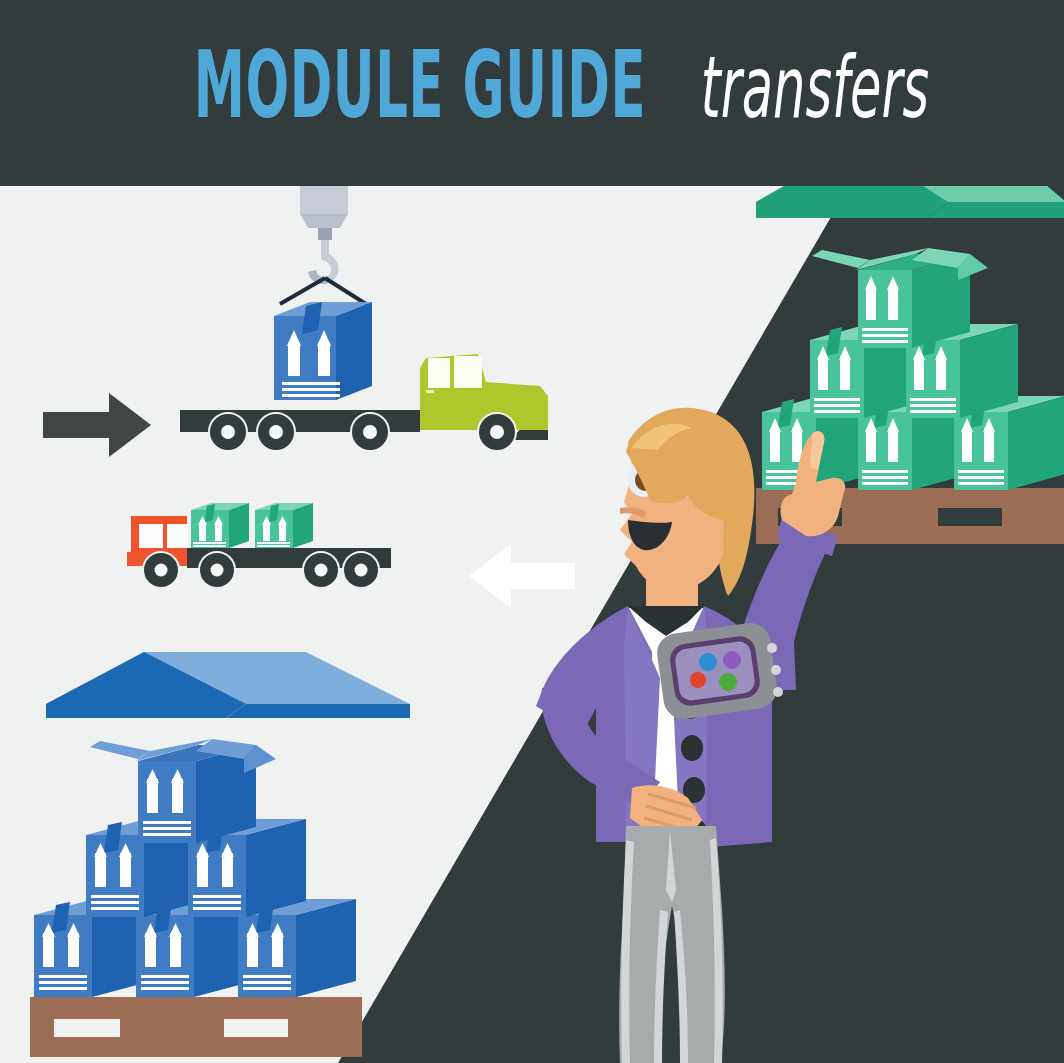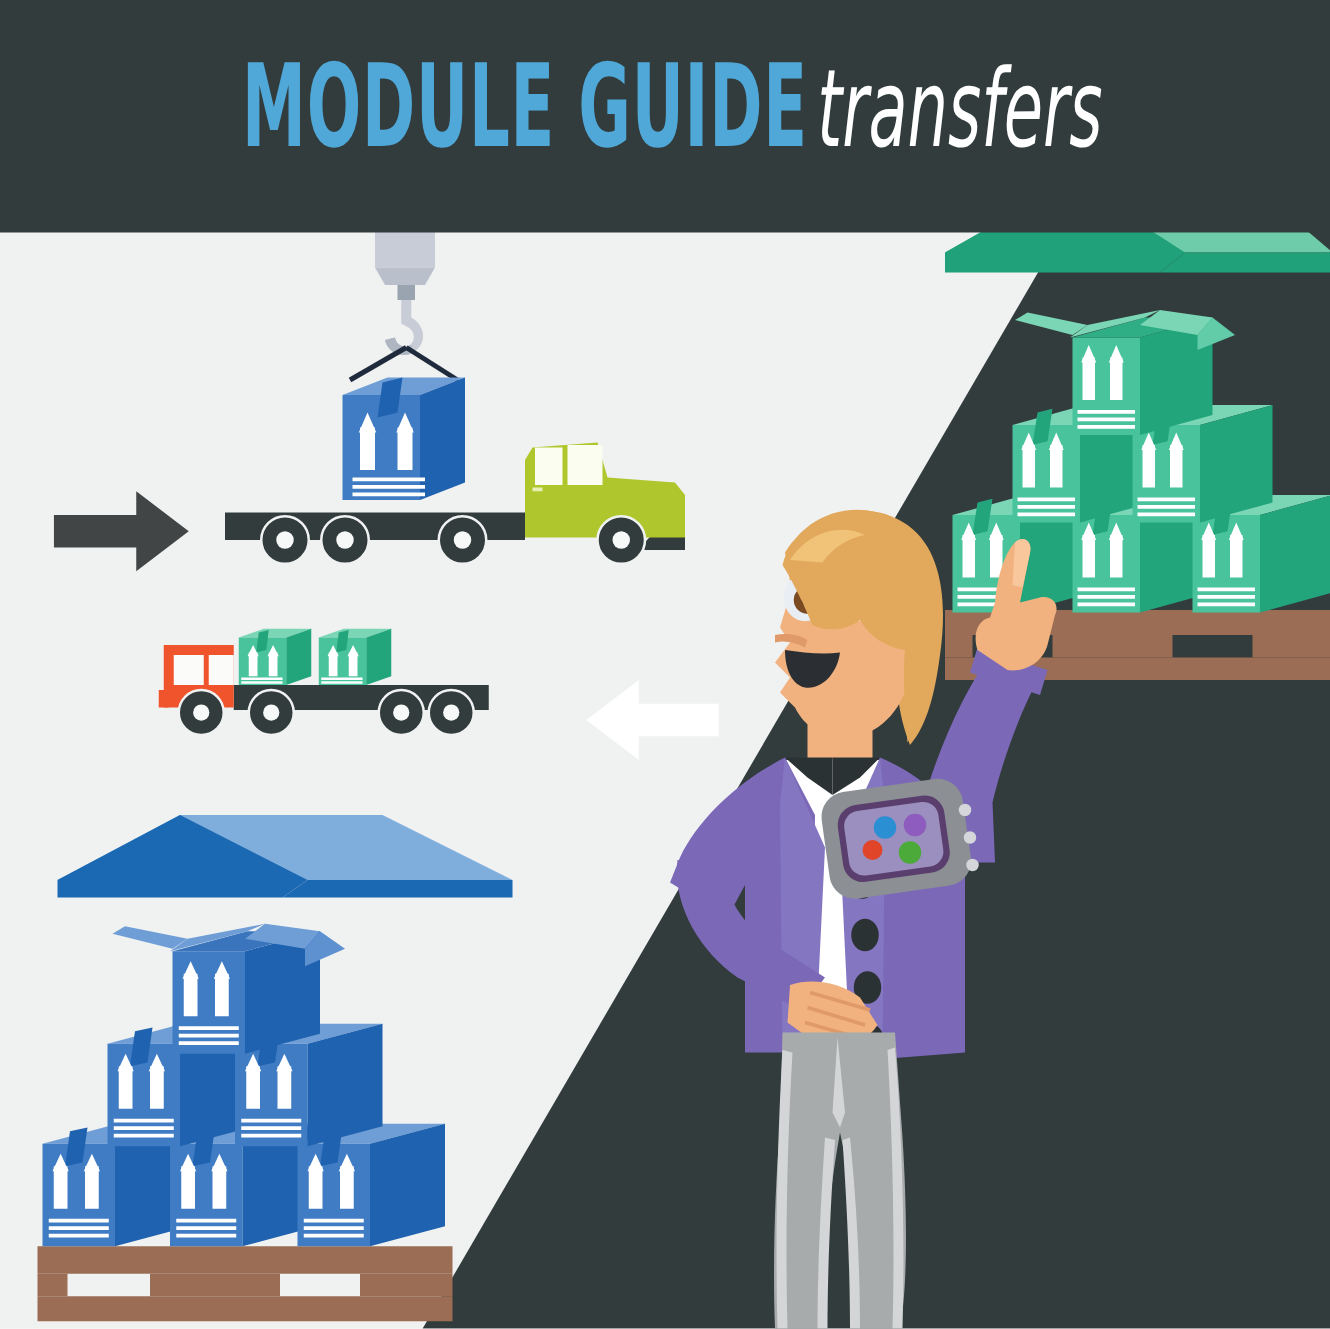--- a/index.html
+++ b/index.html
@@ -24,20 +24,21 @@
     z-index: 40;
   }
   #title-wrap {
     position: absolute;
     left: 55px;
     top: 40px;
     display: flex;
     align-items: baseline;
     z-index: 41;
     white-space: nowrap;
+    gap: 47px;
   }
   #title-main {
     font-family: "Liberation Sans Narrow", "DejaVu Sans Condensed", "Liberation Sans", sans-serif;
     font-size: 92px;
     font-weight: bold;
     letter-spacing: 1px;
     color: #4fa8d8;
     line-height: 1;
     transform: scaleX(0.62);
     transform-origin: left baseline;

